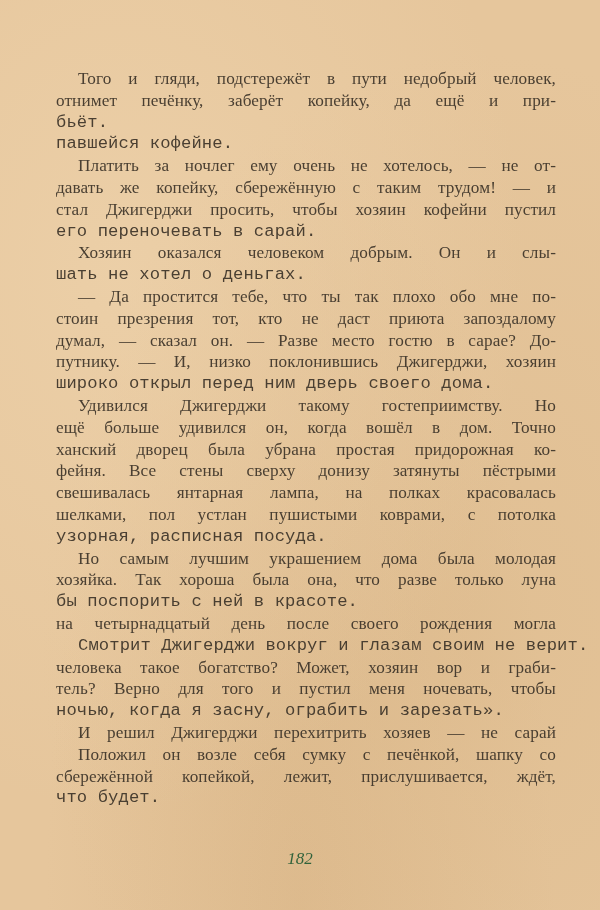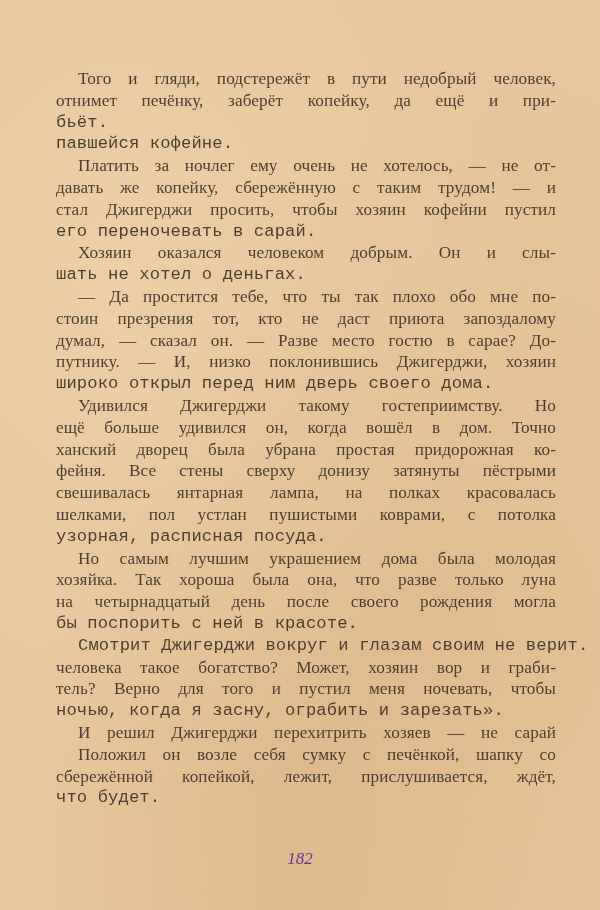--- a/index.html
+++ b/index.html
@@ -52,21 +52,21 @@
     }
     .page-number {
       position: absolute;
       left: 0;
       width: 600px;
       top: 819px;
       text-align: center;
       font-family: "Liberation Serif", "DejaVu Serif", serif;
       font-style: italic;
       font-size: 17px;
-      color: #4c1d95;
+      color: #14532d;
       opacity: 0.85;
     }
   </style>
 </head>
 <body>
 
 <div class="page">
   <div class="text-block">
 
     <div>
@@ -105,22 +105,22 @@
       <div class="line">ханский дворец была убрана простая придорожная ко-</div>
       <div class="line">фейня. Все стены сверху донизу затянуты пёстрыми</div>
       <div class="line">свешивалась янтарная лампа, на полках красовалась</div>
       <div class="line">шелками, пол устлан пушистыми коврами, с потолка</div>
       <div class="line last">узорная, расписная посуда.</div>
     </div>
 
     <div>
       <div class="line indent">Но самым лучшим украшением дома была молодая</div>
       <div class="line">хозяйка. Так хороша была она, что разве только луна</div>
+      <div class="line last">бы поспорить с ней в красоте.</div>
       <div class="line">на четырнадцатый день после своего рождения могла</div>
-      <div class="line last">бы поспорить с ней в красоте.</div>
     </div>
 
     <div>
       <div class="line indent last">Смотрит Джигерджи вокруг и глазам своим не верит.</div>
     </div>
 
     <div>
       <div class="line">человека такое богатство? Может, хозяин вор и граби-</div>
       <div class="line">тель? Верно для того и пустил меня ночевать, чтобы</div>
       <div class="line last">ночью, когда я засну, ограбить и зарезать».</div>

